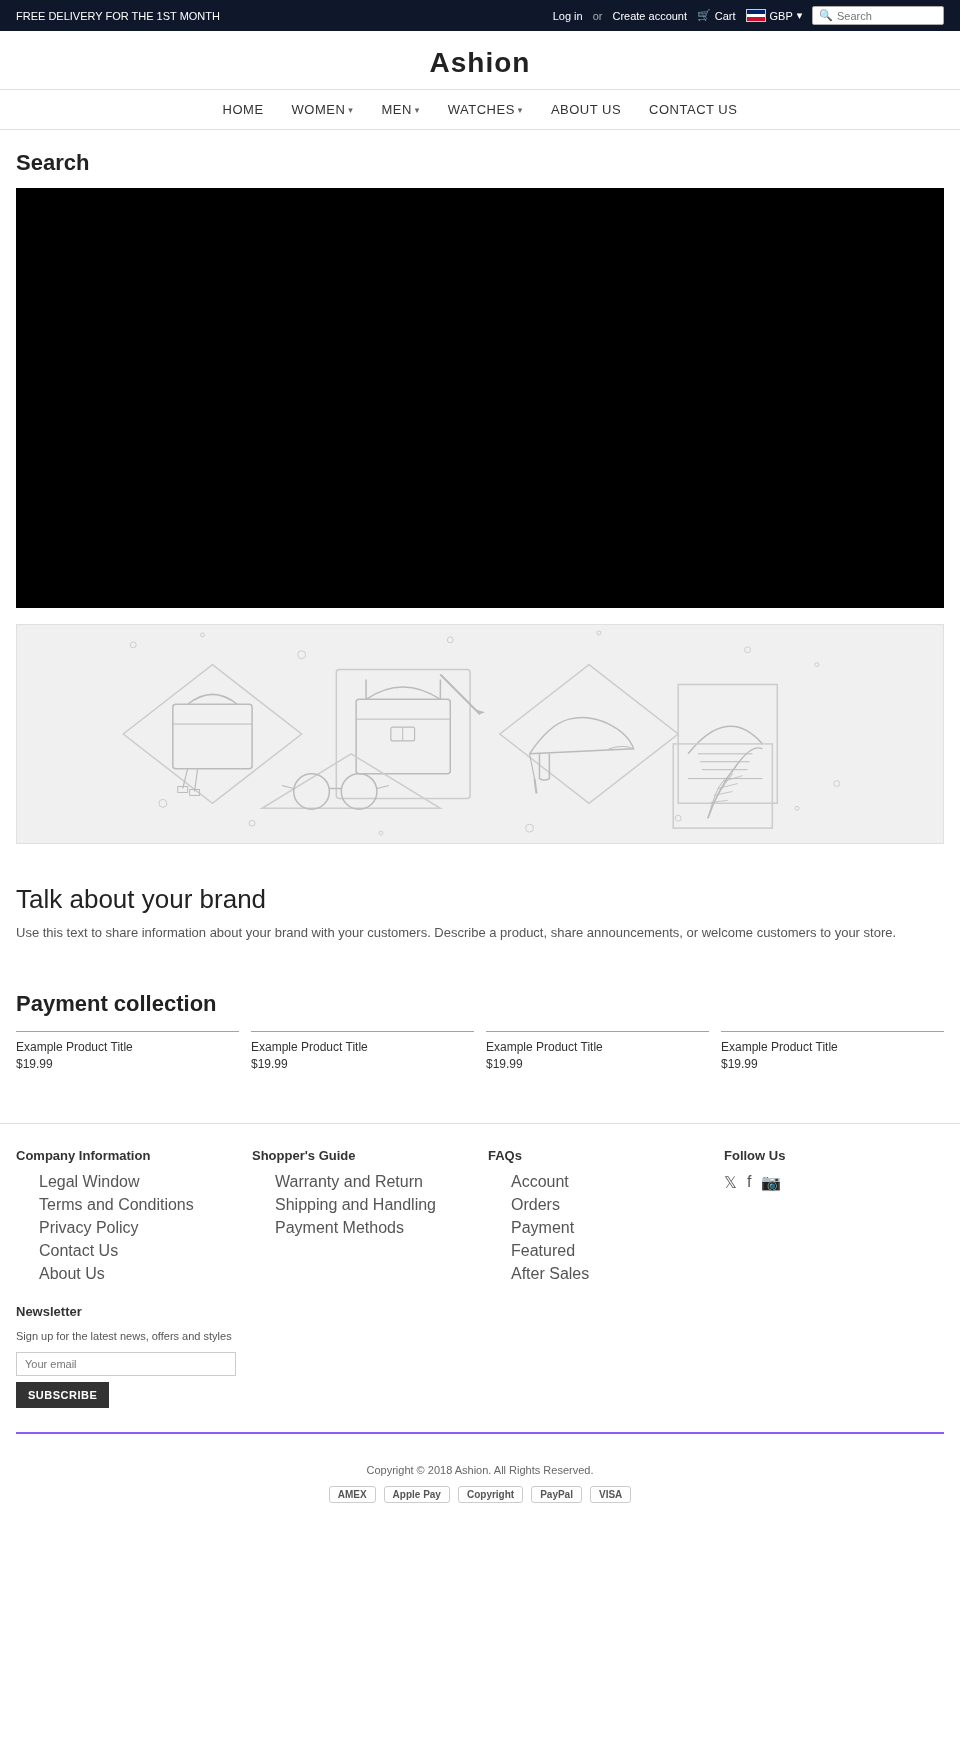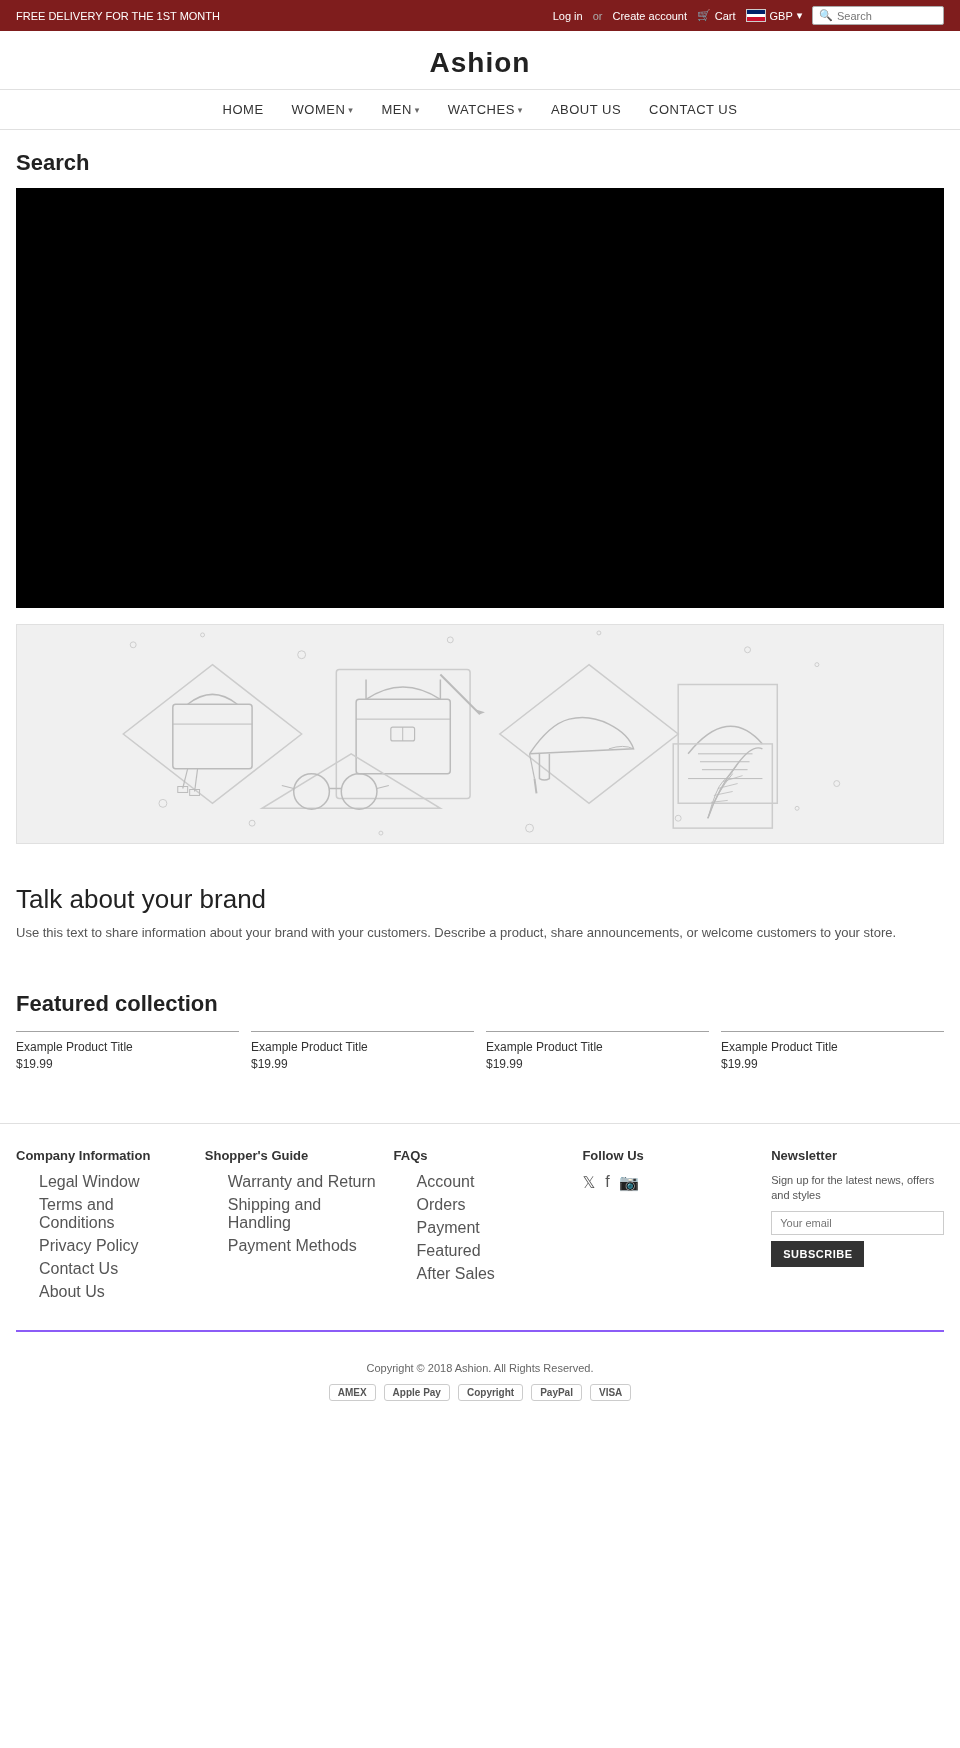--- a/index.html
+++ b/index.html
@@ -1,20 +1,20 @@
 <!DOCTYPE html>
 <html><head>
   <meta charset="utf-8">
   <style>
     * { box-sizing: border-box; margin: 0; padding: 0; }
     body { font-family: Arial, sans-serif; font-size: 13px; color: #333; background: #fff; width: 960px; }
 
     
     .top-bar {
-      background: #7f1d1d;
+      background: #0f172a;
       color: #fff;
       display: flex;
       justify-content: space-between;
       align-items: center;
       padding: 6px 16px;
       font-size: 11px;
     }
     .top-bar-left { color: #fff; }
     .top-bar-right { display: flex; align-items: center; gap: 10px; }
     .top-bar-right a { color: #fff; text-decoration: none; font-size: 11px; }
@@ -96,21 +96,21 @@
     }
     .product-title { font-size: 12px; color: #333; margin-bottom: 3px; }
     .product-price { font-size: 12px; color: #333; }
 
     
     .footer {
       border-top: 1px solid #e0e0e0;
       padding: 24px 16px 16px;
     }
     .footer-grid {
-      display: grid; grid-template-columns: repeat(5, 1fr); gap: 16px; margin-bottom: 24px;
+      display: grid; grid-template-columns: repeat(4, 1fr); gap: 16px; margin-bottom: 24px;
     }
     .footer-col-title { font-size: 13px; font-weight: bold; margin-bottom: 10px; color: #333; }
     .footer-link { display: block; color: #555; font-size: 16px; text-decoration: none; margin-bottom: 5px; cursor: pointer; margin-left: 23px; }
     .social-icons { display: flex; gap: 10px; margin-top: 4px; }
     .social-icon { font-size: 16px; color: #555; cursor: pointer; }
     .newsletter-text { font-size: 11px; color: #555; margin-bottom: 8px; line-height: 1.4; }
     .newsletter-input {
       width: 100%; border: 1px solid #ccc; padding: 5px 8px; font-size: 11px;
       margin-bottom: 6px; outline: none;
     }
@@ -257,21 +257,21 @@
       <line x1="613" y1="179" x2="630" y2="177" stroke="#bbb" stroke-width="0.8"></line>
     </svg>
   </div>
 
   <div class="brand-section">
     <div class="brand-title">Talk about your brand</div>
     <p class="brand-text">Use this text to share information about your brand with your customers. Describe a product, share announcements, or welcome customers to your store.</p>
   </div>
 
   <div class="featured-section">
-    <div class="featured-title">Featured collection</div>
+    <div class="featured-title">Payment collection</div>
     <div class="products-grid">
       <div class="product-card">
         <div class="product-title">Example Product Title</div>
         <div class="product-price">$19.99</div>
       </div>
       <div class="product-card">
         <div class="product-title">Example Product Title</div>
         <div class="product-price">$19.99</div>
       </div>
       <div class="product-card">

